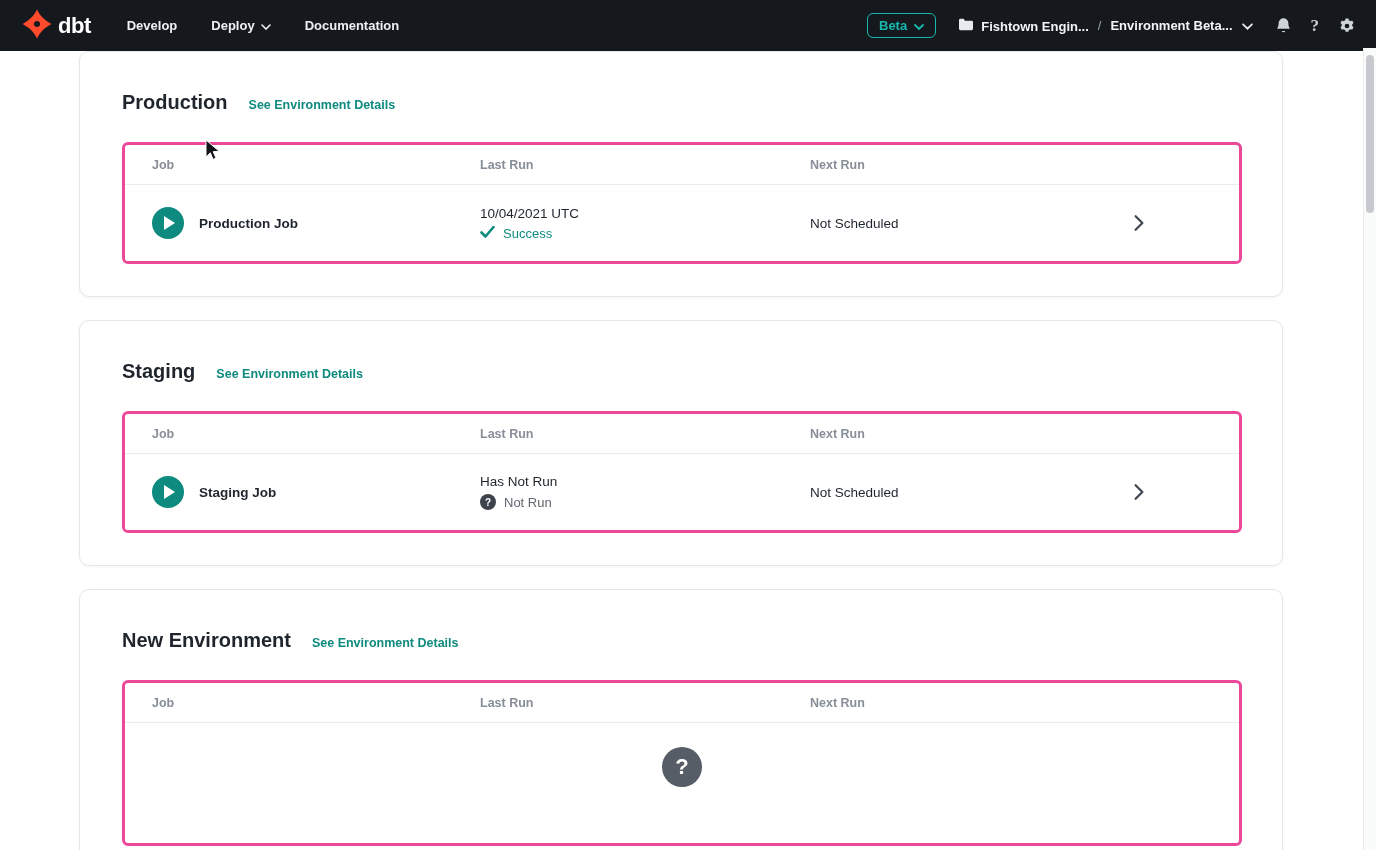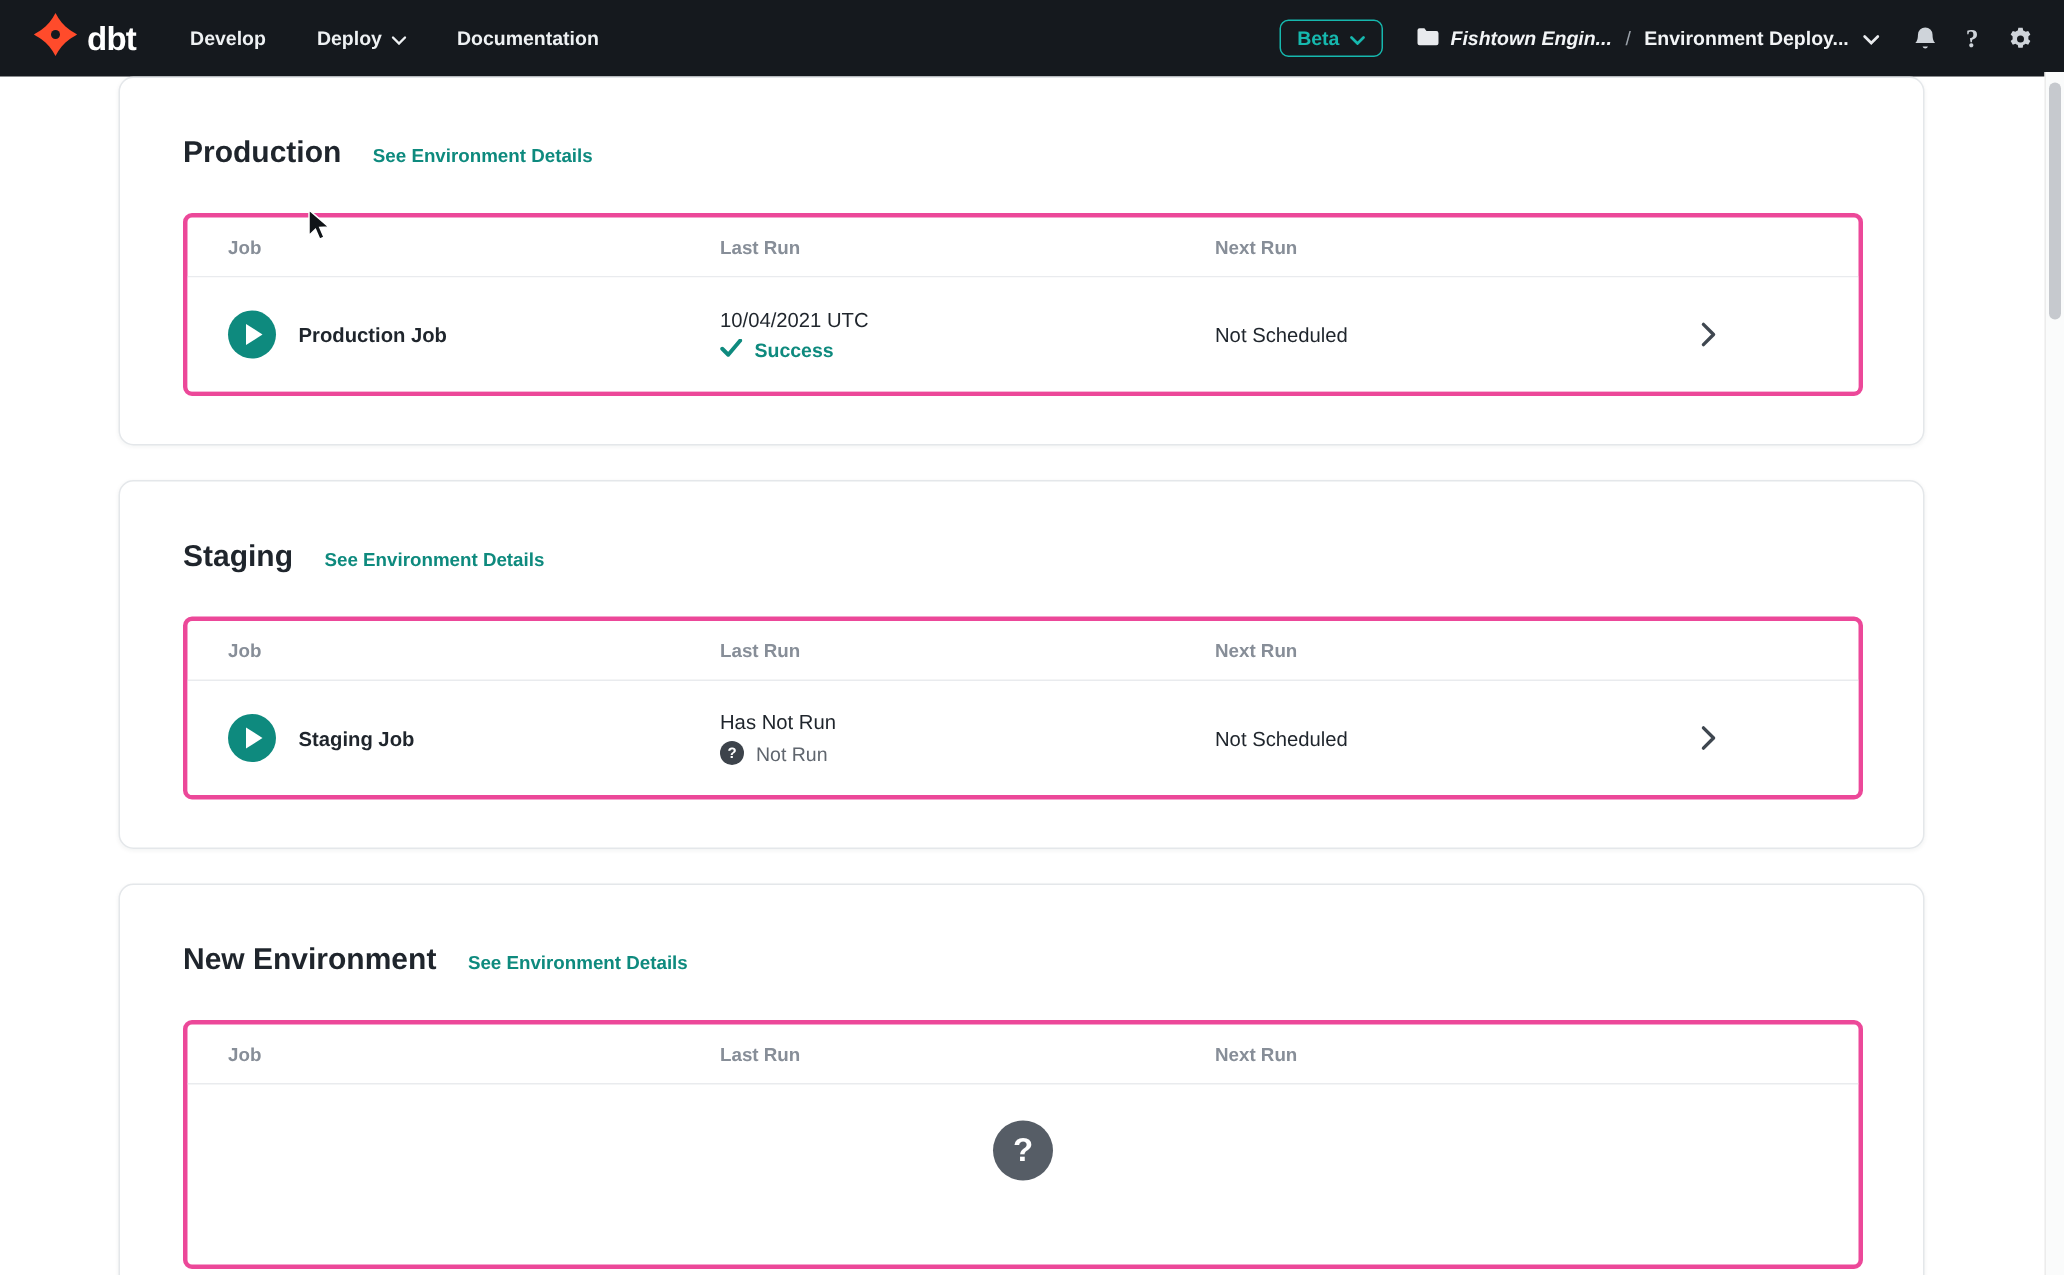--- a/index.html
+++ b/index.html
@@ -16,21 +16,21 @@
   .nav-links { display:flex; align-items:center; gap:34px; margin-left:36px; }
   .nav-link { color:#eef1f3; font-size:13px; font-weight:600; text-decoration:none;
     display:flex; align-items:center; gap:6px; cursor:pointer; }
   .nav-right { display:flex; align-items:center; gap:22px; }
   .beta-badge { display:flex; align-items:center; gap:7px; color:#16b8ae;
     border:1.5px solid #16b8ae; background:transparent; border-radius:6px;
     padding:4px 11px; font-size:13px; font-weight:700; cursor:pointer;
     font-family:Liberation Sans, sans-serif; }
   .crumb { display:flex; align-items:center; gap:9px; color:#f2f4f6; font-size:13px;
     cursor:pointer; }
-  .crumb .proj { font-weight:700; display:flex; align-items:flex-start; gap:7px;font-style:italic; }
+  .crumb .proj { font-weight:700; display:flex; align-items:flex-end; gap:7px; }
   .crumb .sep { color:#9aa1a9; font-weight:400; }
   .crumb .cur { font-weight:600; }
   .nav-icons { display:flex; align-items:center; gap:19px; color:#cfd4da; }
   .icon-btn { background:none; border:none; color:#cfd4da; cursor:pointer;
     display:flex; align-items:center; padding:0; }
   .help-glyph { font-size:17px; font-weight:700; font-family:"Liberation Serif", serif; }
 
   
   .main { padding:0 93px 40px 79px; }
   .title-row { display:flex; align-items:center; justify-content:space-between;
@@ -56,21 +56,21 @@
     font-size:12.5px; font-weight:600; }
   .t-row { height:76px; background:#fff; }
   .cell-job { display:flex; align-items:center; gap:15px; }
   .play-btn { width:32px; height:32px; border-radius:50%; background:#0e8a7e;
     border:none; cursor:pointer; display:flex; align-items:center; justify-content:center; }
   .play-tri { width:0; height:0; border-style:solid; border-width:7px 0 7px 11px;
     border-color:transparent transparent transparent #fff; margin-left:3px; }
   .job-name { font-size:13.5px; font-weight:700; color:#1f252c; }
   .lr-primary { font-size:13.5px; color:#1f252c; margin-bottom:5px; }
   .lr-status { display:flex; align-items:center; gap:8px; font-size:13px; }
-  .lr-status.success { color:#0e8a7e; font-weight:700; }
+  .lr-status.success { color:#0e8a7e; font-weight:400; }
   .lr-status.notrun { color:#60666e; }
   .q-circle { width:16px; height:16px; border-radius:50%; background:#3d434b;
     color:#fff; font-size:10px; font-weight:700; display:inline-flex;
     align-items:center; justify-content:center; }
   .next-run { font-size:13.5px; color:#1f252c; }
   .row-chevron { background:none; border:none; cursor:pointer; display:flex;
     align-items:center; justify-content:center; }
   .empty-body { display:flex; justify-content:center; padding-top:24px; height:120px; }
   .q-big { width:40px; height:40px; border-radius:50%; background:#565d66; color:#fff;
     font-size:22px; font-weight:700; display:flex; align-items:center;
@@ -129,21 +129,21 @@
     <div class="crumb">
       <span class="proj">
         <span>
           <svg width="16" height="13" viewBox="0 0 16 13">
               <path d="M1 2.2A1.4 1.4 0 0 1 2.4.8h3.2l1.4 1.9h6.6A1.4 1.4 0 0 1 15 4.1v6.7a1.4 1.4 0 0 1-1.4 1.4H2.4A1.4 1.4 0 0 1 1 10.8z" fill="#e8eaed"></path>
             </svg>
         </span>
         <span>Fishtown Engin...</span>
       </span>
       <span class="sep">/</span>
-      <span class="cur">Environment Deploy...</span>
+      <span class="cur">Environment Beta...</span>
       <span>
         <svg width="11" height="7" viewBox="0 0 10 6">
             <path d="M1 1l4 4 4-4" stroke="#e8eaed" stroke-width="1.6" fill="none" stroke-linecap="round"></path>
           </svg>
       </span>
     </div>
 
     <div class="nav-icons">
       <button class="icon-btn">
         <svg width="17" height="18" viewBox="0 0 16 17" fill="currentColor">

